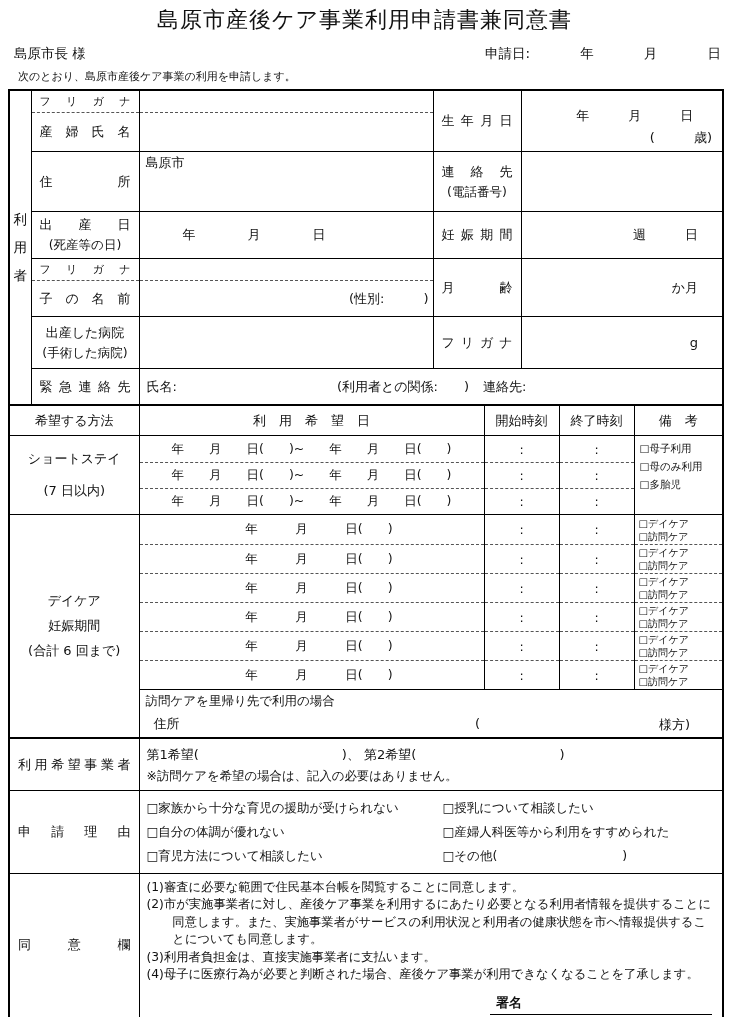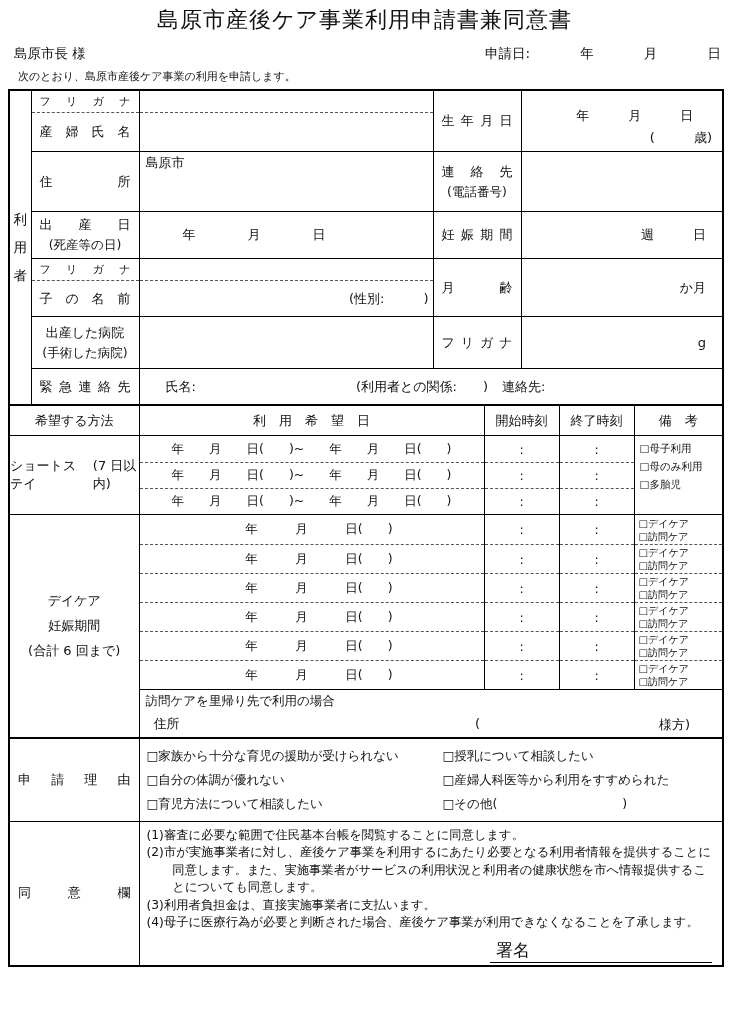--- a/index.html
+++ b/index.html
@@ -31,56 +31,56 @@
   .sidecol .wrap { display:flex; flex-direction:column; align-items:center; justify-content:center; gap:10px; height:100%; font-size:13.5px; }
 
   .sp-top { height:22px; border-bottom:1px dashed #555; display:flex; align-items:center; }
   .sp-botA { height:38px; display:flex; align-items:center; }
   .sp-botD { height:35px; display:flex; align-items:center; }
   .sexline { justify-content:flex-end; padding-right:4px; }
 
   .bd1 { height:34px; display:flex; align-items:flex-end; justify-content:center; padding-left:26px; }
   .bd2 { height:26px; padding-right:10px; text-align:right; display:flex; align-items:center; justify-content:flex-end; }
   .delivdate { padding-right:70px; }
-  .prw { padding-right:16px; }
+  .prw { padding-right:24px; }
   .lbl2 { text-align:center; line-height:1.55; font-size:12.5px; }
   .lbl2 .big { font-size:13px; }
 
-  .emg { display:flex; align-items:flex-start; padding:0; height:100%;margin-left:19px; }
+  .emg { display:flex; align-items:flex-start; padding:0; height:100%; }
   .em-name { margin-left:7px; }
   .em-rel { margin-left:160px; }
   .em-con { margin-left:14px; }
 
   .hdrc { text-align:center; }
   .subrow { display:flex; align-items:center; justify-content:center; font-size:12.5px; }
   .ss .subrow { height:26px; }
   .dc .subrow { height:29px; }
   .subrow + .subrow { border-top:1px dashed #555; }
   .dcdate { padding-left:15px; }
   .rem-ss { vertical-align:top; padding:3px 0 0 5px; font-size:10.5px; line-height:18px; }
   .rem-dc { font-size:10px; line-height:13px; display:flex; flex-direction:column; justify-content:center; align-items:flex-start; padding-left:4px; height:29px; }
   .rem-dc + .rem-dc { border-top:1px dashed #555; }
-  .sslabel { display:flex; flex-direction:row; align-items:center; gap:14px;justify-content:flex-end; }
+  .sslabel { display:flex; flex-direction:column; align-items:center; gap:14px;justify-content:flex-end; }
   .dclabel { display:flex; flex-direction:column; align-items:center; gap:7px; }
 
   .hs { padding:3px 8px 2px 0; vertical-align:top; }
   .hs1 { margin-left:6px; font-size:12.5px; }
   .hs2 { display:flex; align-items:baseline; margin-top:5px; }
   .hs2-addr { margin-left:14px; }
   .parengrp { margin-left:auto; margin-right:24px; width:215px; display:flex; justify-content:space-between; }
 
   .prov { padding:4px 0 2px 7px; }
   .prov .l1 { margin-bottom:4px; }
   .prov .l2 { font-size:12.4px; }
 
   .reason-grid { display:grid; grid-template-columns:296px 1fr; padding:5px 0 5px 7px; line-height:24px; font-size:12.5px; }
 
   .consent-body { padding:5px 8px 2px 7px; font-size:12.3px; line-height:17.4px; }
   .ci { padding-left:2.1em; text-indent:-2.1em; }
-  .sigrow { margin:11px 2px 0 auto; width:222px; border-bottom:1px solid #000; padding:0 0 2px 6px; font-size:17px; }
+  .sigrow { margin:11px 2px 0 auto; width:222px; border-bottom:1px solid #000; padding:0 0 2px 6px; font-size:13px;font-weight:bold; }
 </style>
 </head>
 <body>
 
 <div class="page">
 
   <div class="title">島原市産後ケア事業利用申請書兼同意書</div>
 
   <div class="hline">
     <span>島原市長 様</span>
@@ -333,20 +333,31 @@
   </tbody>
     </table>
 
   <table class="ftab" id="tableC">
     <colgroup>
         <col style="width:130px">
         <col style="width:584px">
       </colgroup>
 
     <tbody>
+        <tr style="height:52px">
+      <td class="p0">
+            <span class="jl">利用希望事業者</span>
+          </td>
+      <td class="p0">
+        <div class="prov">
+          <div class="l1">第1希望(　　　　　　　　　　　)、 第2希望(　　　　　　　　　　　)</div>
+          <div class="l2">※訪問ケアを希望の場合は、記入の必要はありません。</div>
+        </div>
+      </td>
+    </tr>
 
     <tr style="height:73px">
       <td class="p0">
             <span class="jl">申請理由</span>
           </td>
       <td class="p0">
         <div class="reason-grid">
           <div>□家族から十分な育児の援助が受けられない</div>
           <div>□授乳について相談したい</div>
           <div>□自分の体調が優れない</div>

